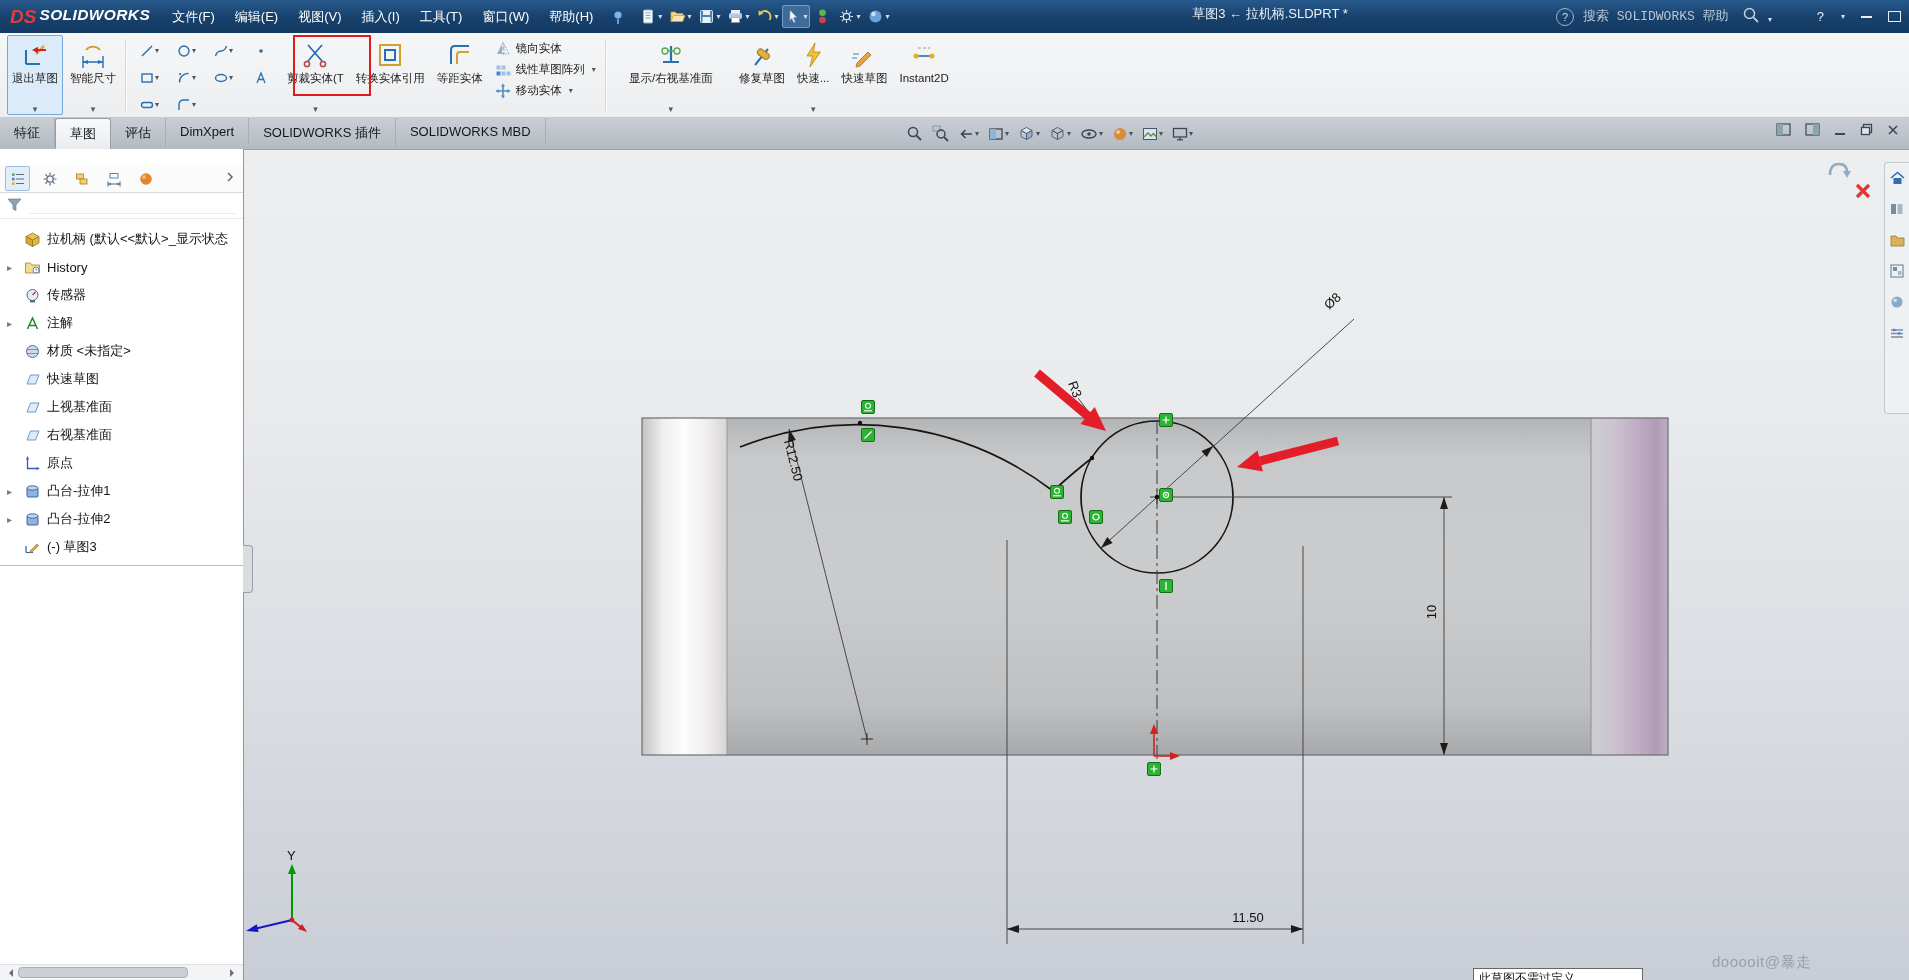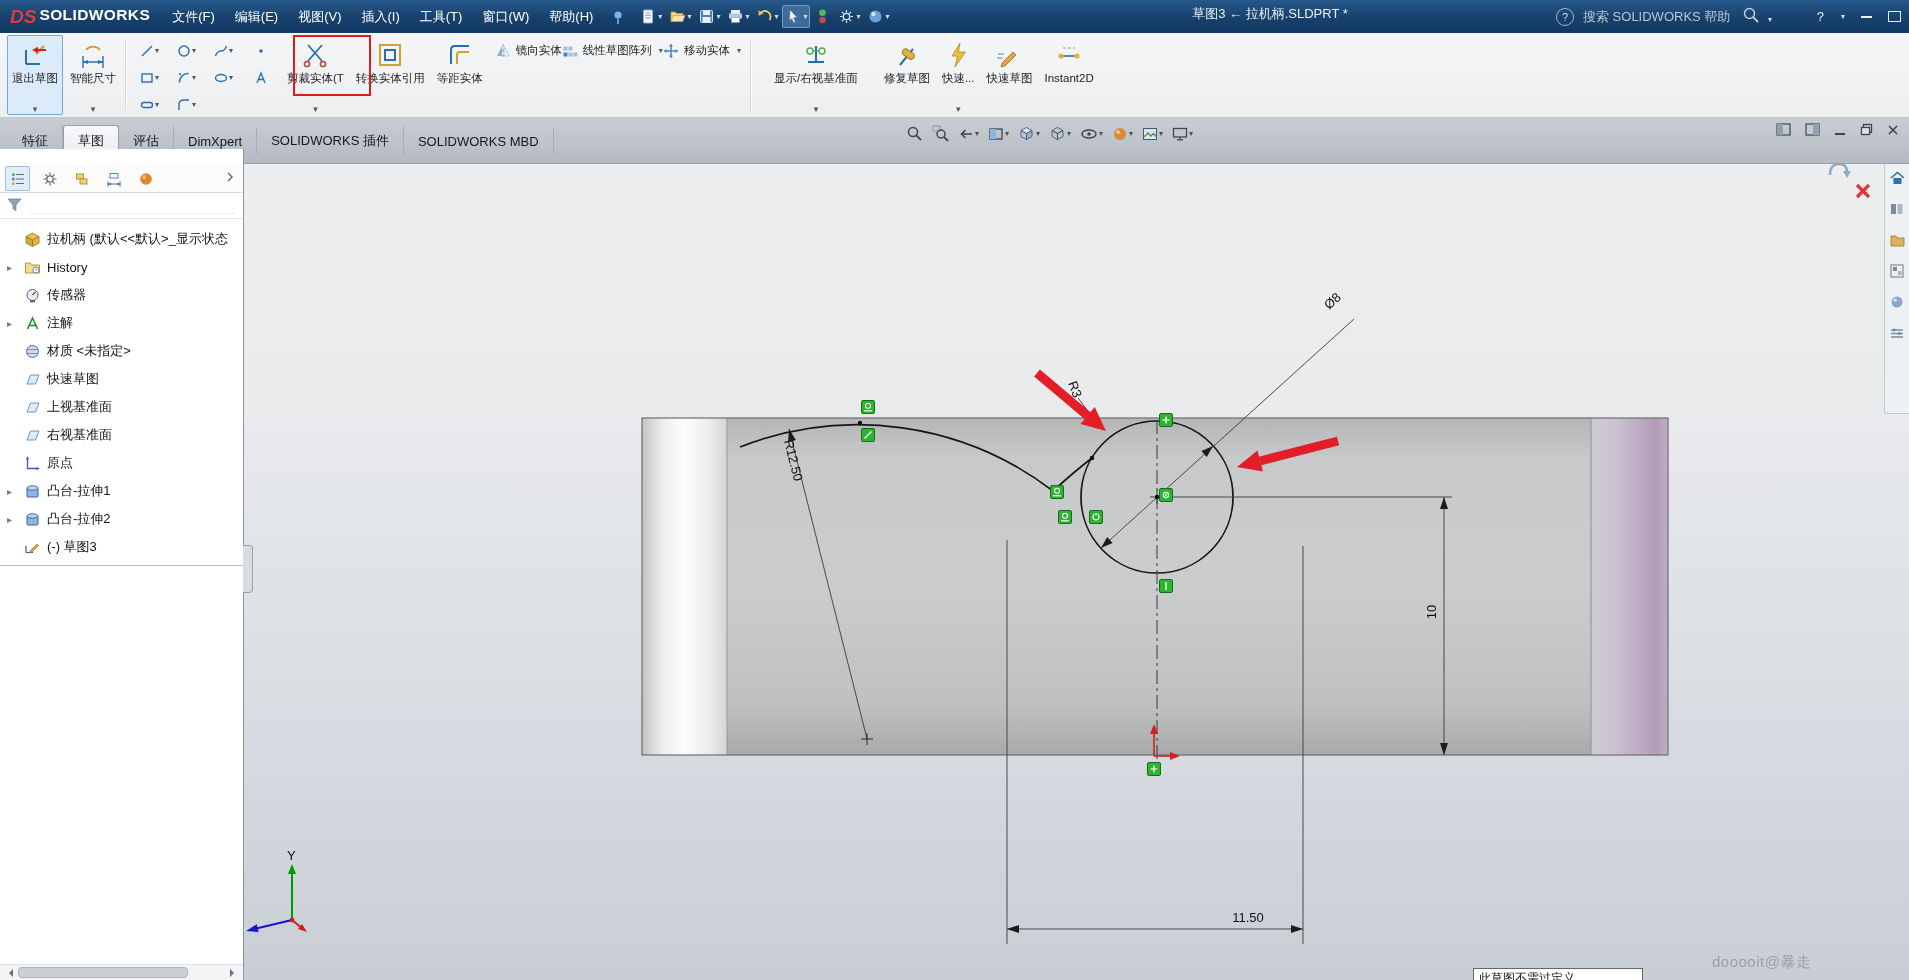--- a/index.html
+++ b/index.html
@@ -4,35 +4,35 @@
 <style>
   html,body{margin:0;padding:0}
   #app{position:relative;width:1909px;height:980px;overflow:hidden;
        font-family:"Liberation Sans","DejaVu Sans",sans-serif;background:#e8eaed;user-select:none}
 
   
   .titlebar{position:absolute;left:0;top:0;width:100%;height:33px;z-index:10;
     background:linear-gradient(#27598c,#17406b 55%,#123a63);display:flex;align-items:center;color:#fff}
   .logo{display:flex;align-items:flex-start;padding:0 12px 0 10px}
   .logo-ds{color:#e23d3d;font-weight:bold;font-style:italic;font-size:19px}
-  .logo-sw{color:#fff;font-weight:bold;font-size:15.5px;letter-spacing:.4px;margin-left:3px}
+  .logo-sw{color:#fff;font-style:italic;font-weight:bold;font-size:15.5px;letter-spacing:.4px;margin-left:3px}
   .menu{display:flex}
   .menu span{padding:8px 10px;font-size:13px;cursor:default}
   .pin{margin:0 8px;display:flex;align-items:center}
   .qat{display:flex;align-items:center;gap:1px;margin-left:4px}
   .qbtn{display:flex;align-items:center;padding:2px 2px;border-radius:2px;border:1px solid transparent}
   .qbtn.pressed{background:#3e6b99;border-color:#6e9cc8}
   .caret-w::after{content:"▾";font-size:8px;color:#cfe0f0;margin-left:1px}
   .doc-title{position:absolute;left:1080px;top:0;width:380px;height:28px;display:flex;align-items:center;
     justify-content:center;font-size:13px;color:#e9eff6;white-space:nowrap}
   .search{position:absolute;left:1556px;top:0;height:33px;display:flex;align-items:center;gap:7px;color:#b9c6d4}
   .qmark{width:16px;height:16px;border:1px solid #9fb4c8;border-radius:50%;font-size:11px;display:flex;
     align-items:center;justify-content:center;color:#cfdce8}
   .search input{background:transparent;border:none;outline:none;color:#c6d2de;font-size:13px;width:150px;
-    font-family:Liberation Sans, sans-serif}
+    font-family:Liberation Mono, monospace}
   .search input::placeholder{color:#b9c6d4;opacity:1}
   .win-ctrls{position:absolute;right:8px;top:0;height:33px;display:flex;align-items:center;gap:16px;color:#e8eef4}
   .wc{display:flex;align-items:center;justify-content:center;font-size:13px}
   .wc-min i{display:block;width:11px;height:2px;background:#e8eef4}
   .wc-max i{display:block;width:11px;height:9px;border:1.6px solid #e8eef4}
 
   
   .ribbon{position:absolute;left:0;top:33px;width:100%;height:85px;z-index:8;
     background:linear-gradient(#f5f6f7,#edeef0);border-bottom:1px solid #c6c9cc;
     display:flex;align-items:stretch;padding-left:6px;box-sizing:border-box}
@@ -43,30 +43,30 @@
   .rb-big .lbl.wrap{white-space:normal}
   .rb-big svg{margin-bottom:3px}
   .rb-big.has-caret::after{content:"▾";position:absolute;bottom:-1px;left:50%;transform:translateX(-50%);
     font-size:9px;color:#555}
   .rb-big.active{background:#dcebf9;border-color:#74a8dc}
   .rb-sep{width:1px;background:#d6d8da;margin:6px 3px;box-shadow:1px 0 0 #fbfbfc}
   .rb-grid{display:grid;grid-template-columns:repeat(4,37px);grid-auto-rows:27px;align-content:start;
     padding:4px 2px 0}
   .rb-cell{display:flex;align-items:center;justify-content:center;color:#2a6fb0}
   .rb-cell.drop::after{content:"▾";font-size:8px;color:#555;margin-left:1px}
-  .rb-col{display:flex;justify-content:flex-start;padding:5px 6px 16px}
+  .rb-col{display:flex;flex-direction:column;justify-content:flex-start;padding:5px 6px 16px}
   .rb-row{display:flex;align-items:center;font-size:11.5px;height:25px;gap:5px;white-space:nowrap;color:#222}
   .rb-row.drop::after{content:"▾";font-size:8px;color:#555;margin-left:2px}
   .anno-trim{position:absolute;left:293px;top:35px;width:74px;height:57px;border:2px solid #e01b1b;
     z-index:12;pointer-events:none}
 
   
-  .tabbar{position:absolute;left:0;top:118px;width:100%;height:46px;z-index:5;
+  .tabbar{position:absolute;left:0;top:118px;width:100%;height:32px;z-index:5;
     background:linear-gradient(#c9ced4,#b4bac2);border-bottom:1px solid #9aa0a8;
-    display:flex;align-items:center;box-sizing:border-box;padding-left:8px}
+    display:flex;align-items:flex-start;box-sizing:border-box;padding-left:0}
   .tab{padding:6px 14px 5px;font-size:13px;color:#15171a;border-right:1px solid #a8aeb6;cursor:default}
   .tab.active{background:linear-gradient(#f8f9fb,#e9ecef);border:1px solid #989ea6;border-bottom:none;
     border-radius:3px 3px 0 0;margin-bottom:-1px;padding-bottom:7px}
   .pane-ctrls{position:absolute;right:10px;top:122px;display:flex;gap:14px;z-index:6;align-items:center}
 
   
   .headsup{position:absolute;left:903px;top:120px;height:27px;display:flex;align-items:center;gap:3px;z-index:6}
   .hu{height:25px;display:flex;align-items:center;justify-content:center;padding:0 3px;border-radius:3px}
   .hu.drop::after{content:"▾";font-size:8px;color:#47525e;margin-left:1px}
 

